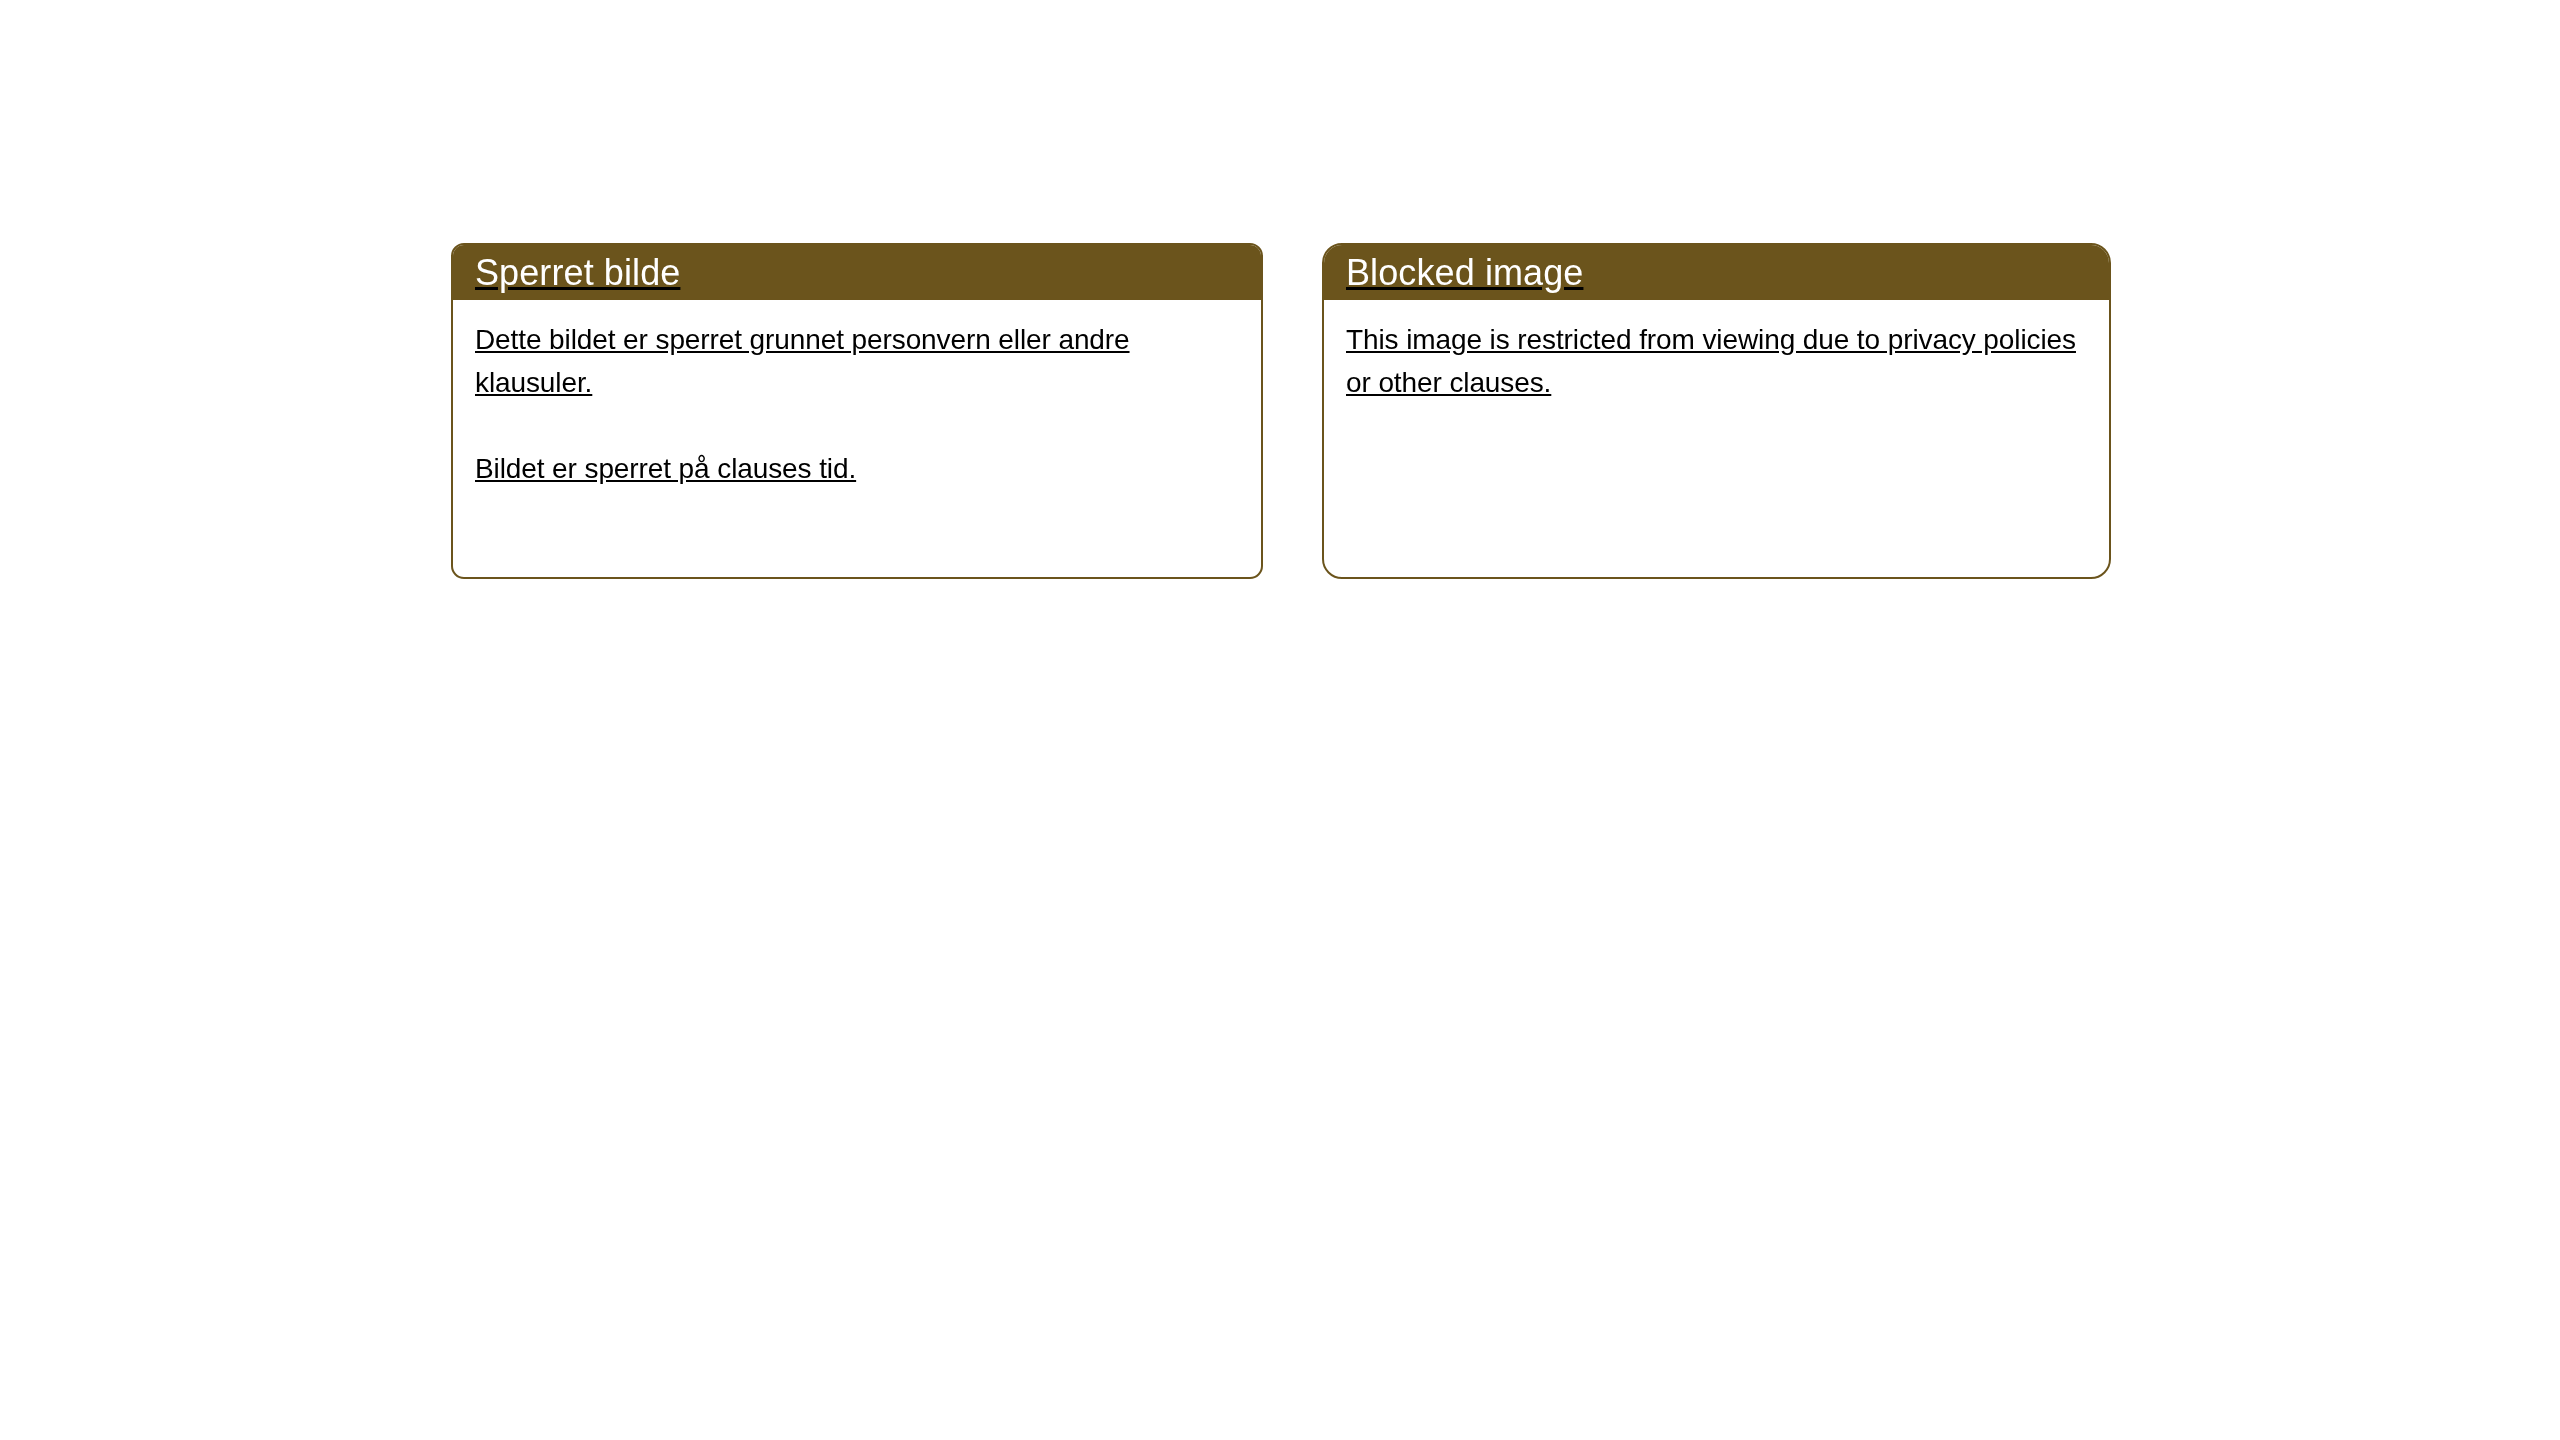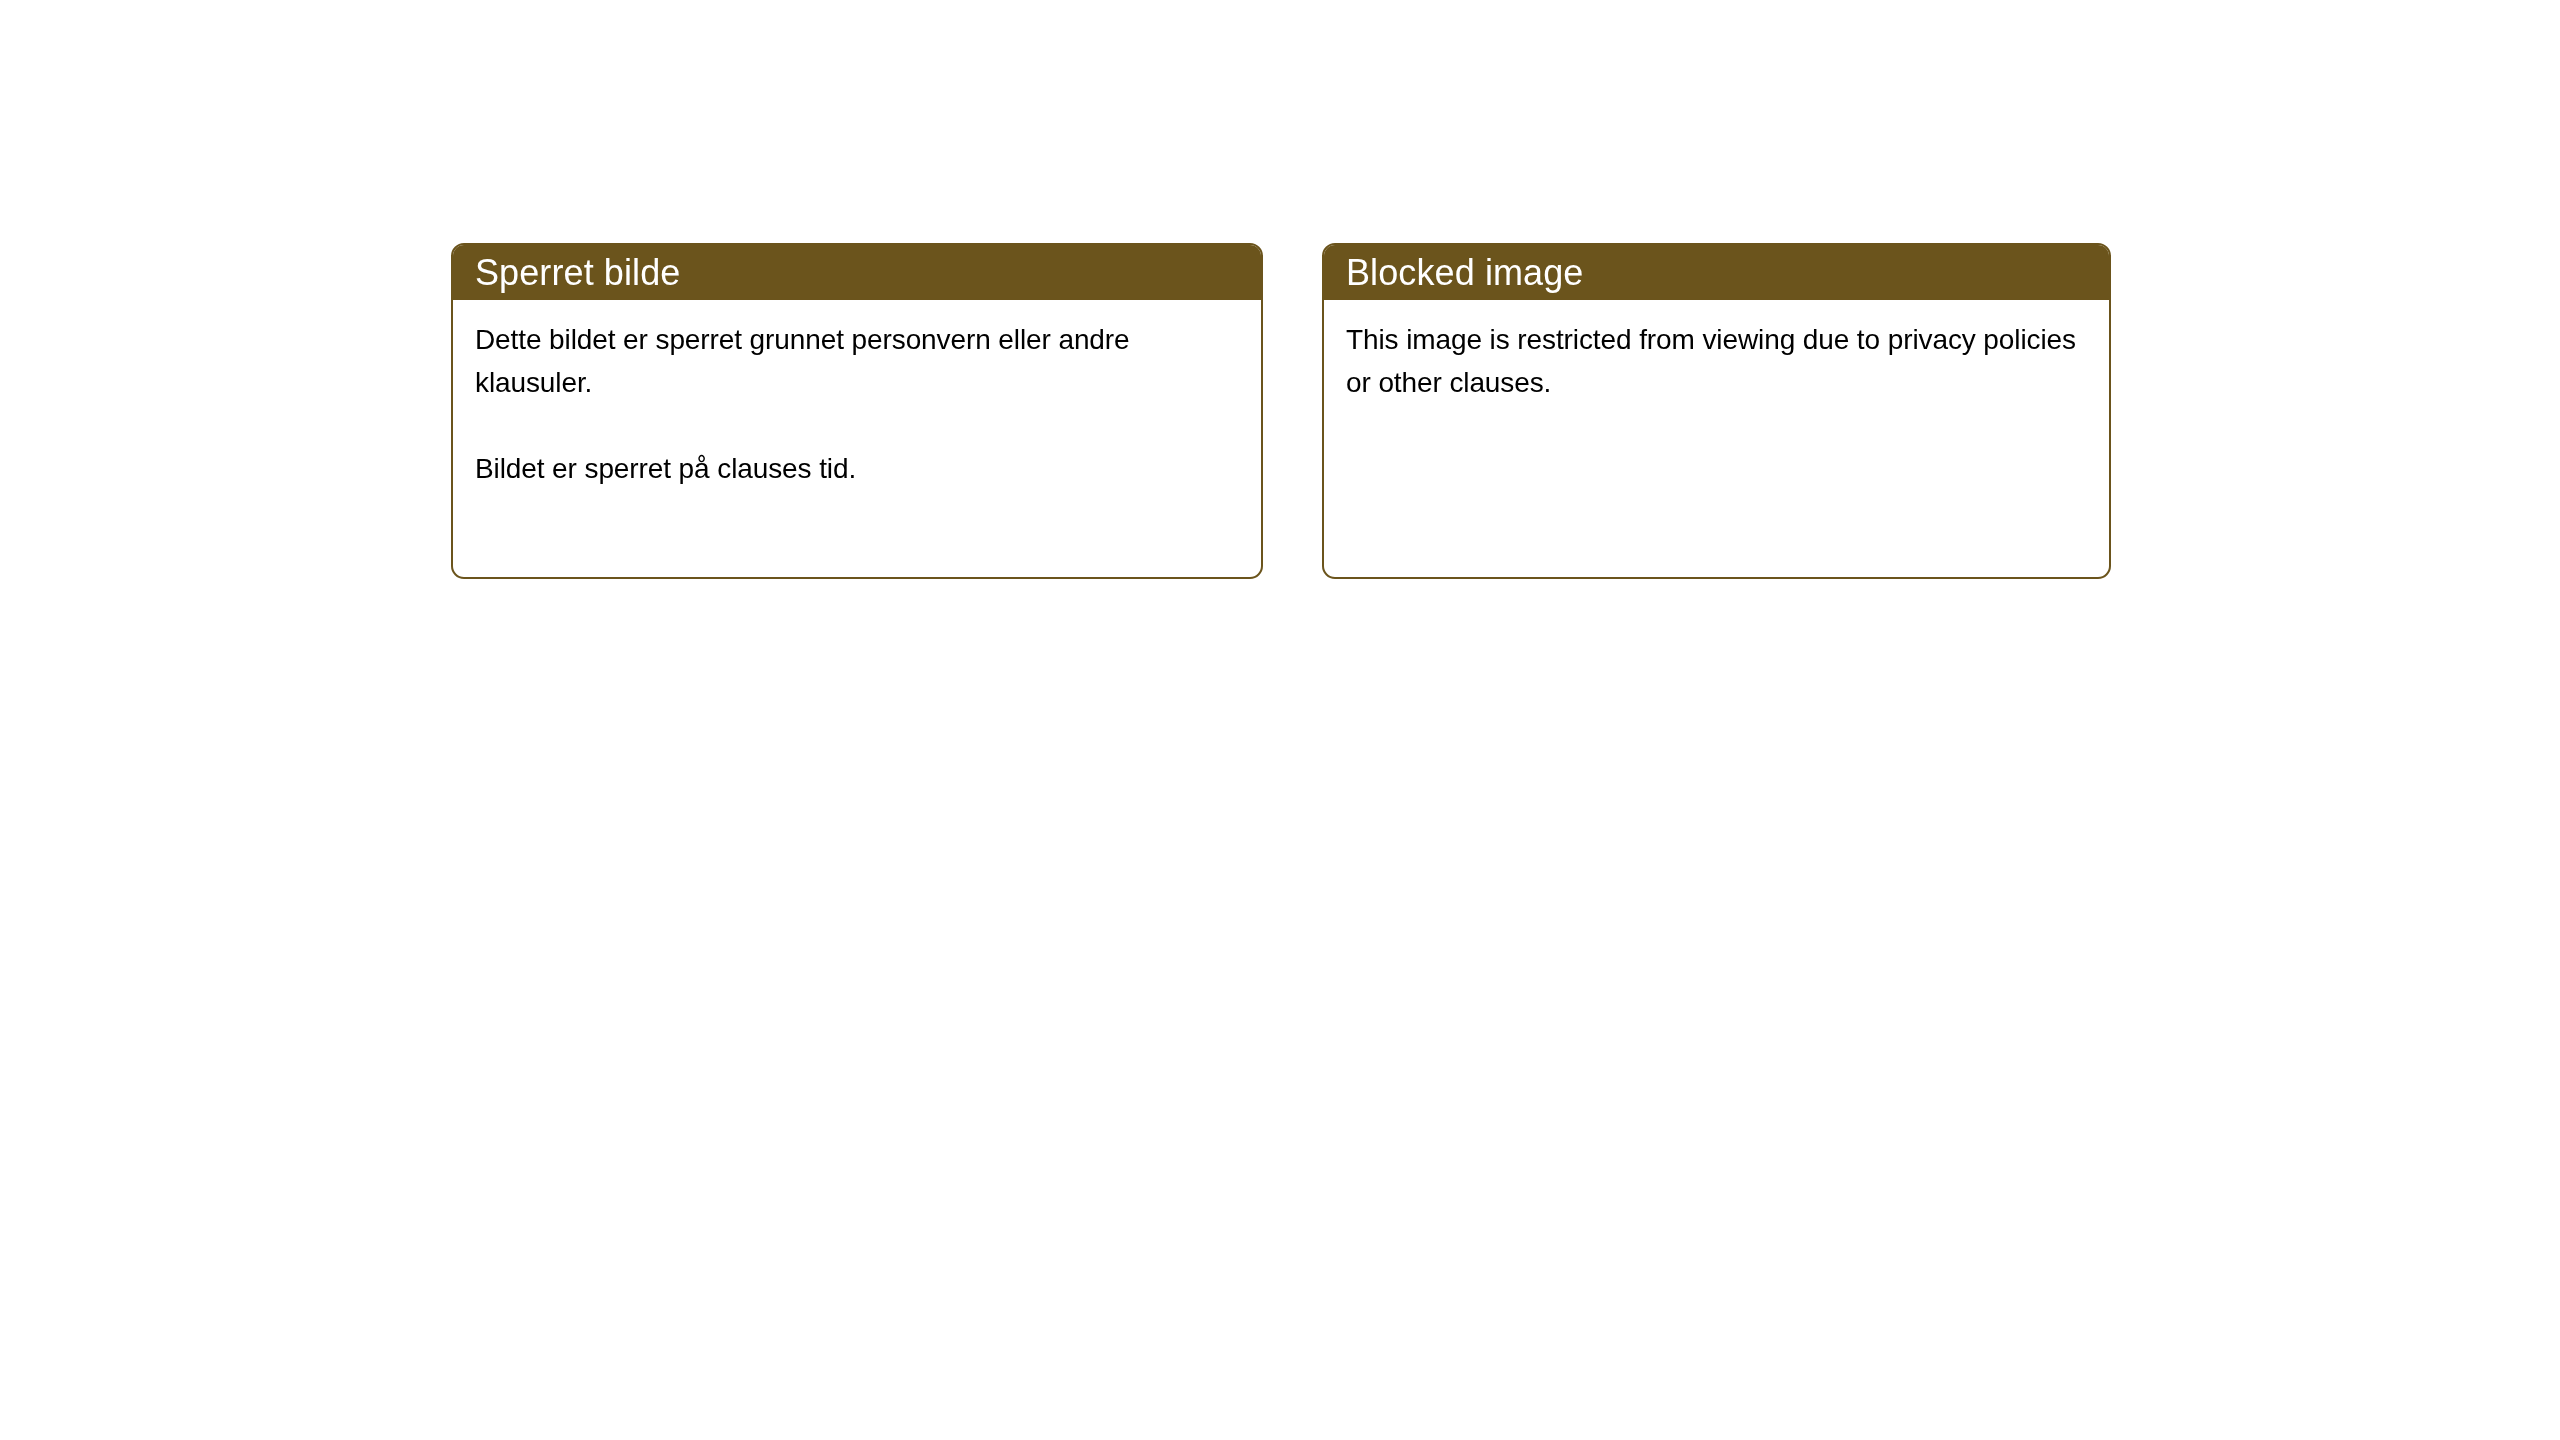--- a/index.html
+++ b/index.html
@@ -20,34 +20,36 @@
     height: 1440px;
   }
 
   .notice-card {
     position: absolute;
     box-sizing: border-box;
     background: #ffffff;
     border: 2px solid #6b541c;
     border-radius: 13px;
     overflow: hidden;
+    text-decoration: underline;
   }
 
   .notice-card.left {
     left: 451px;
     top: 243px;
     width: 812px;
     height: 336px;
   }
 
   .notice-card.right {
     left: 1322px;
     top: 243px;
     width: 789px;
     height: 336px;
+    border-radius: 20px;
   }
 
   .card-header {
     background: #6b541c;
     height: 55px;
     display: flex;
     align-items: center;
     padding: 0 0 0 22px;
     box-sizing: border-box;
   }

